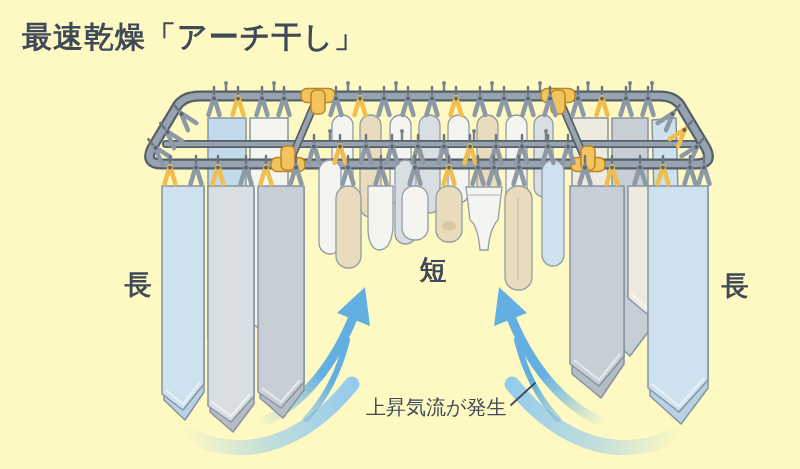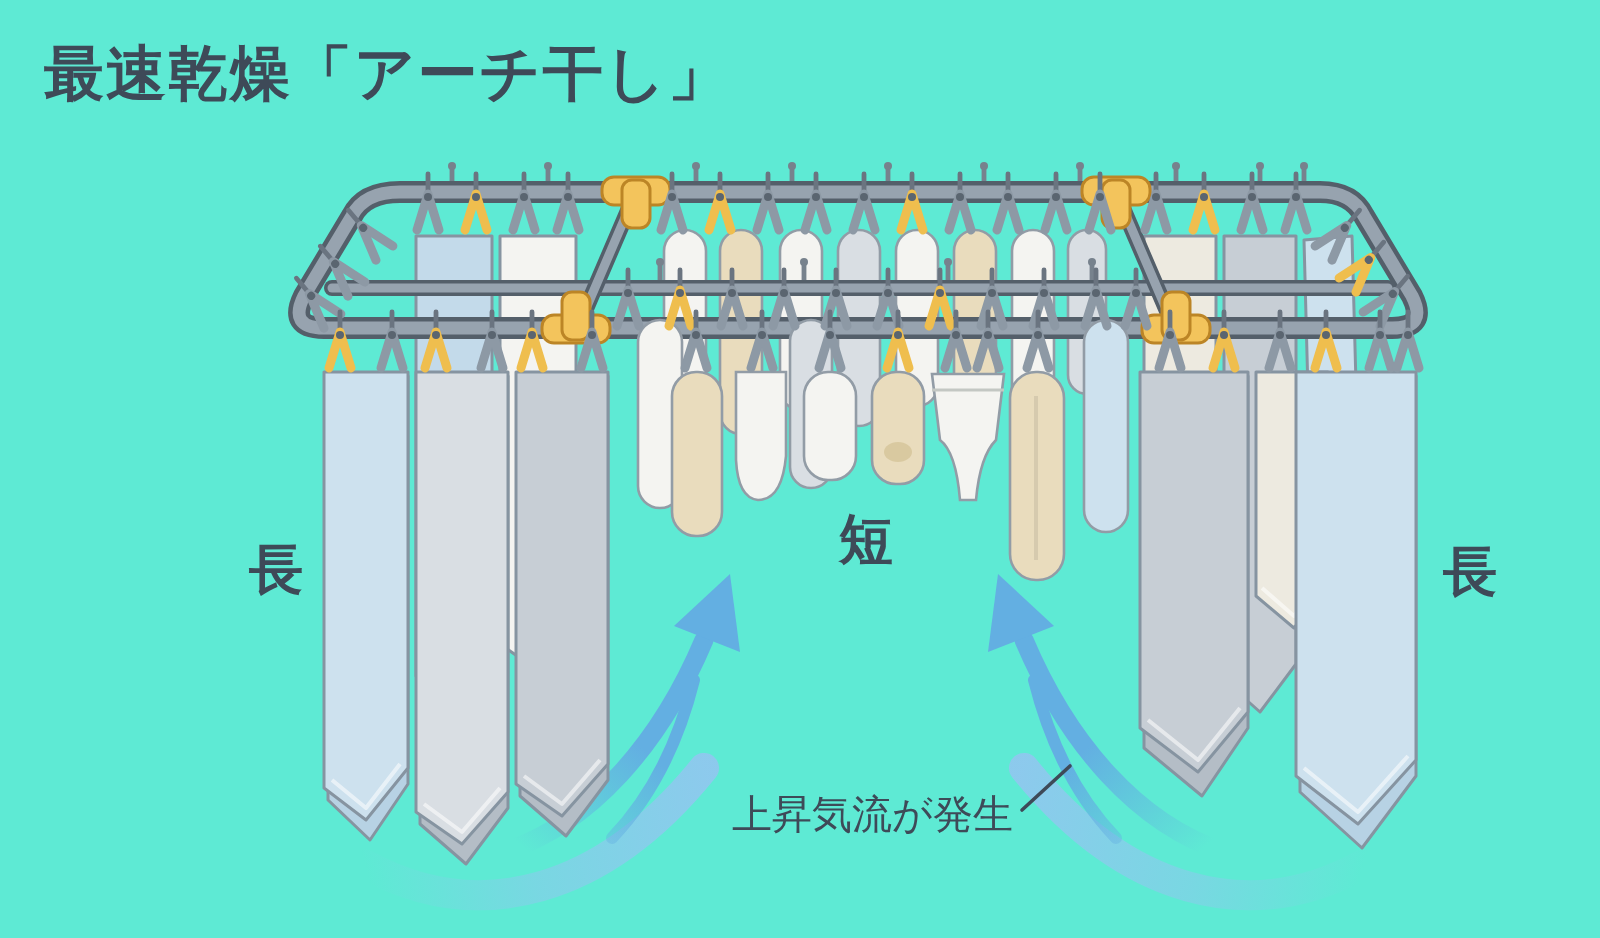--- a/index.html
+++ b/index.html
@@ -1,16 +1,16 @@
 <!DOCTYPE html>
 <html style="--text: #3E4A58; --frame: #97A3AF; --frame-outline: #545F6A; --joint-yellow: #F3C45C; --clip-gray: #8D99A5; --clip-yellow: #EFBE4E; --towel-blue: #CDE1EE; --towel-gray: #C7CED5; --towel-cream: #EDEAE0; --towel-beige: #E9DCBD; --sock-white: #F4F4F1; --arrow-blue: #63AFE2; --swoosh-blue: #8FC8EE;"><head>
 <meta charset="utf-8">
 <style>
   html,body{margin:0;padding:0;background:#fff;}
-  .stage{width:800px;height:469px;position:relative;background:#5eead4;overflow:hidden;
+  .stage{width:800px;height:469px;position:relative;background:#fef9c3;overflow:hidden;
          font-family:"DejaVu Sans",sans-serif;}
   svg{display:block;}
   .jp{fill:var(--text,#3E4A58);font-family:"DejaVu Sans",sans-serif;}
   .title-text{font-size:30px;font-weight:bold;letter-spacing:1px;}
   .side-label{font-size:27px;font-weight:600;}
   .cap-text{font-size:20px;}
   
   .tube-out{fill:none;stroke:var(--frame-outline,#545F6A);stroke-width:11;stroke-linejoin:round;stroke-linecap:round;}
   .tube-in {fill:none;stroke:var(--frame,#97A3AF);stroke-width:6.5;stroke-linejoin:round;stroke-linecap:round;}
   .bar-out{fill:none;stroke:var(--frame-outline,#545F6A);stroke-width:8;stroke-linecap:round;}

